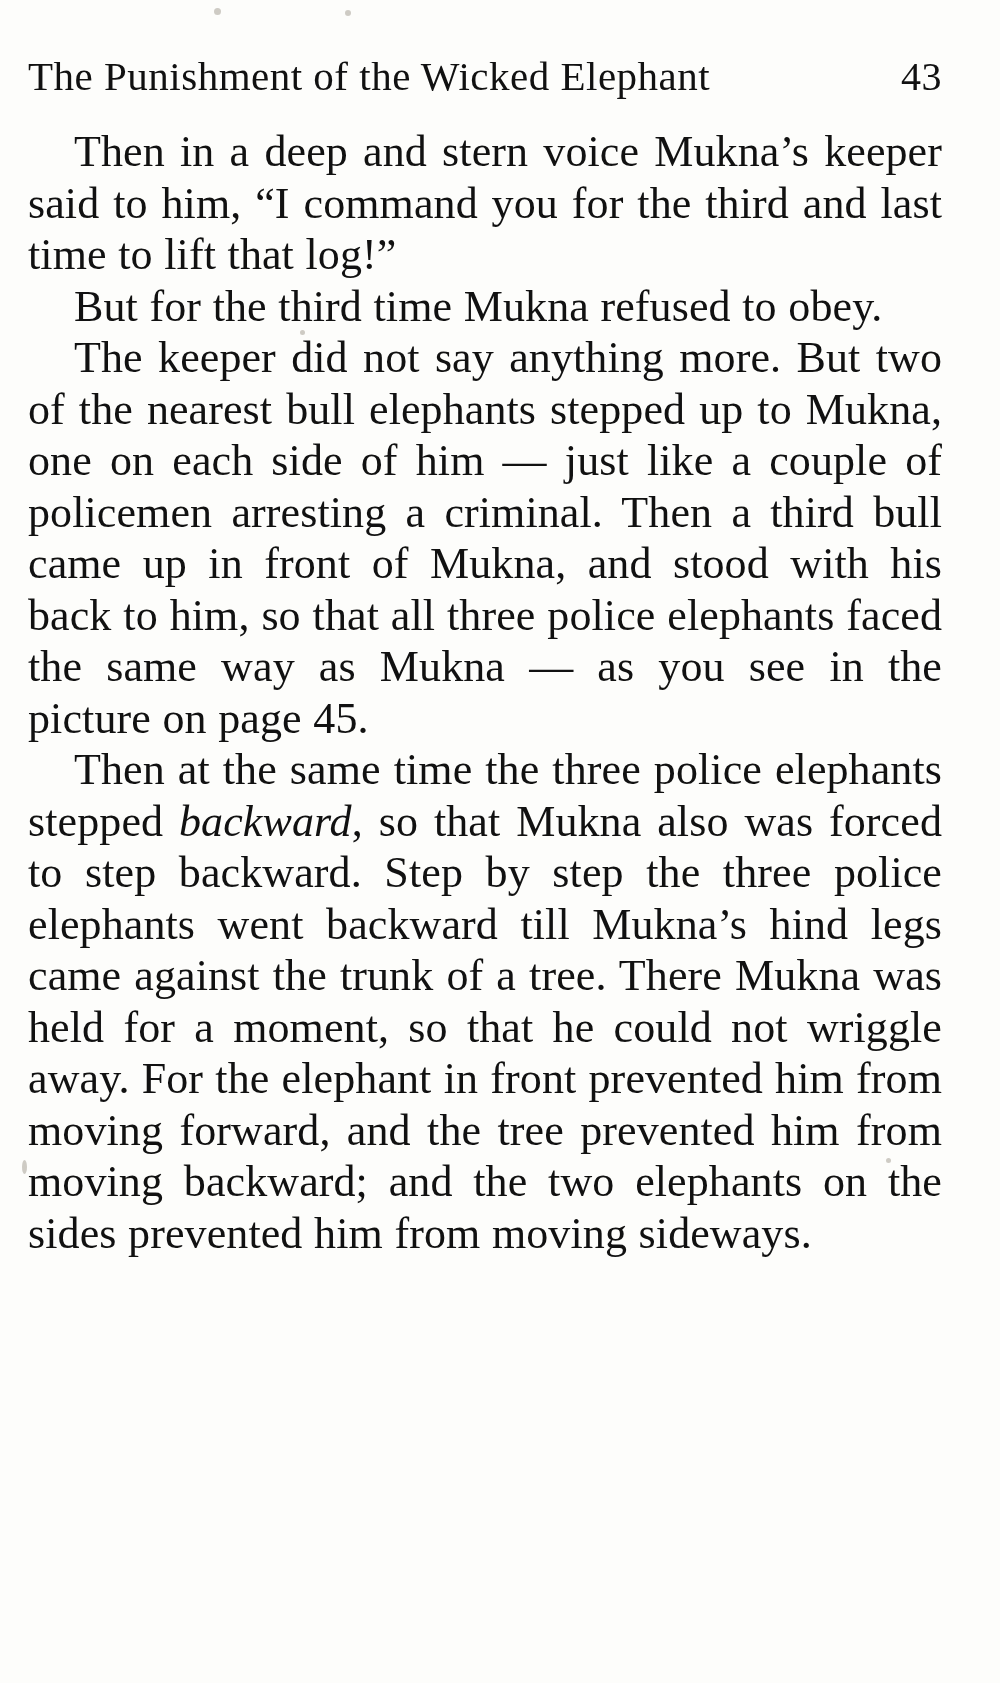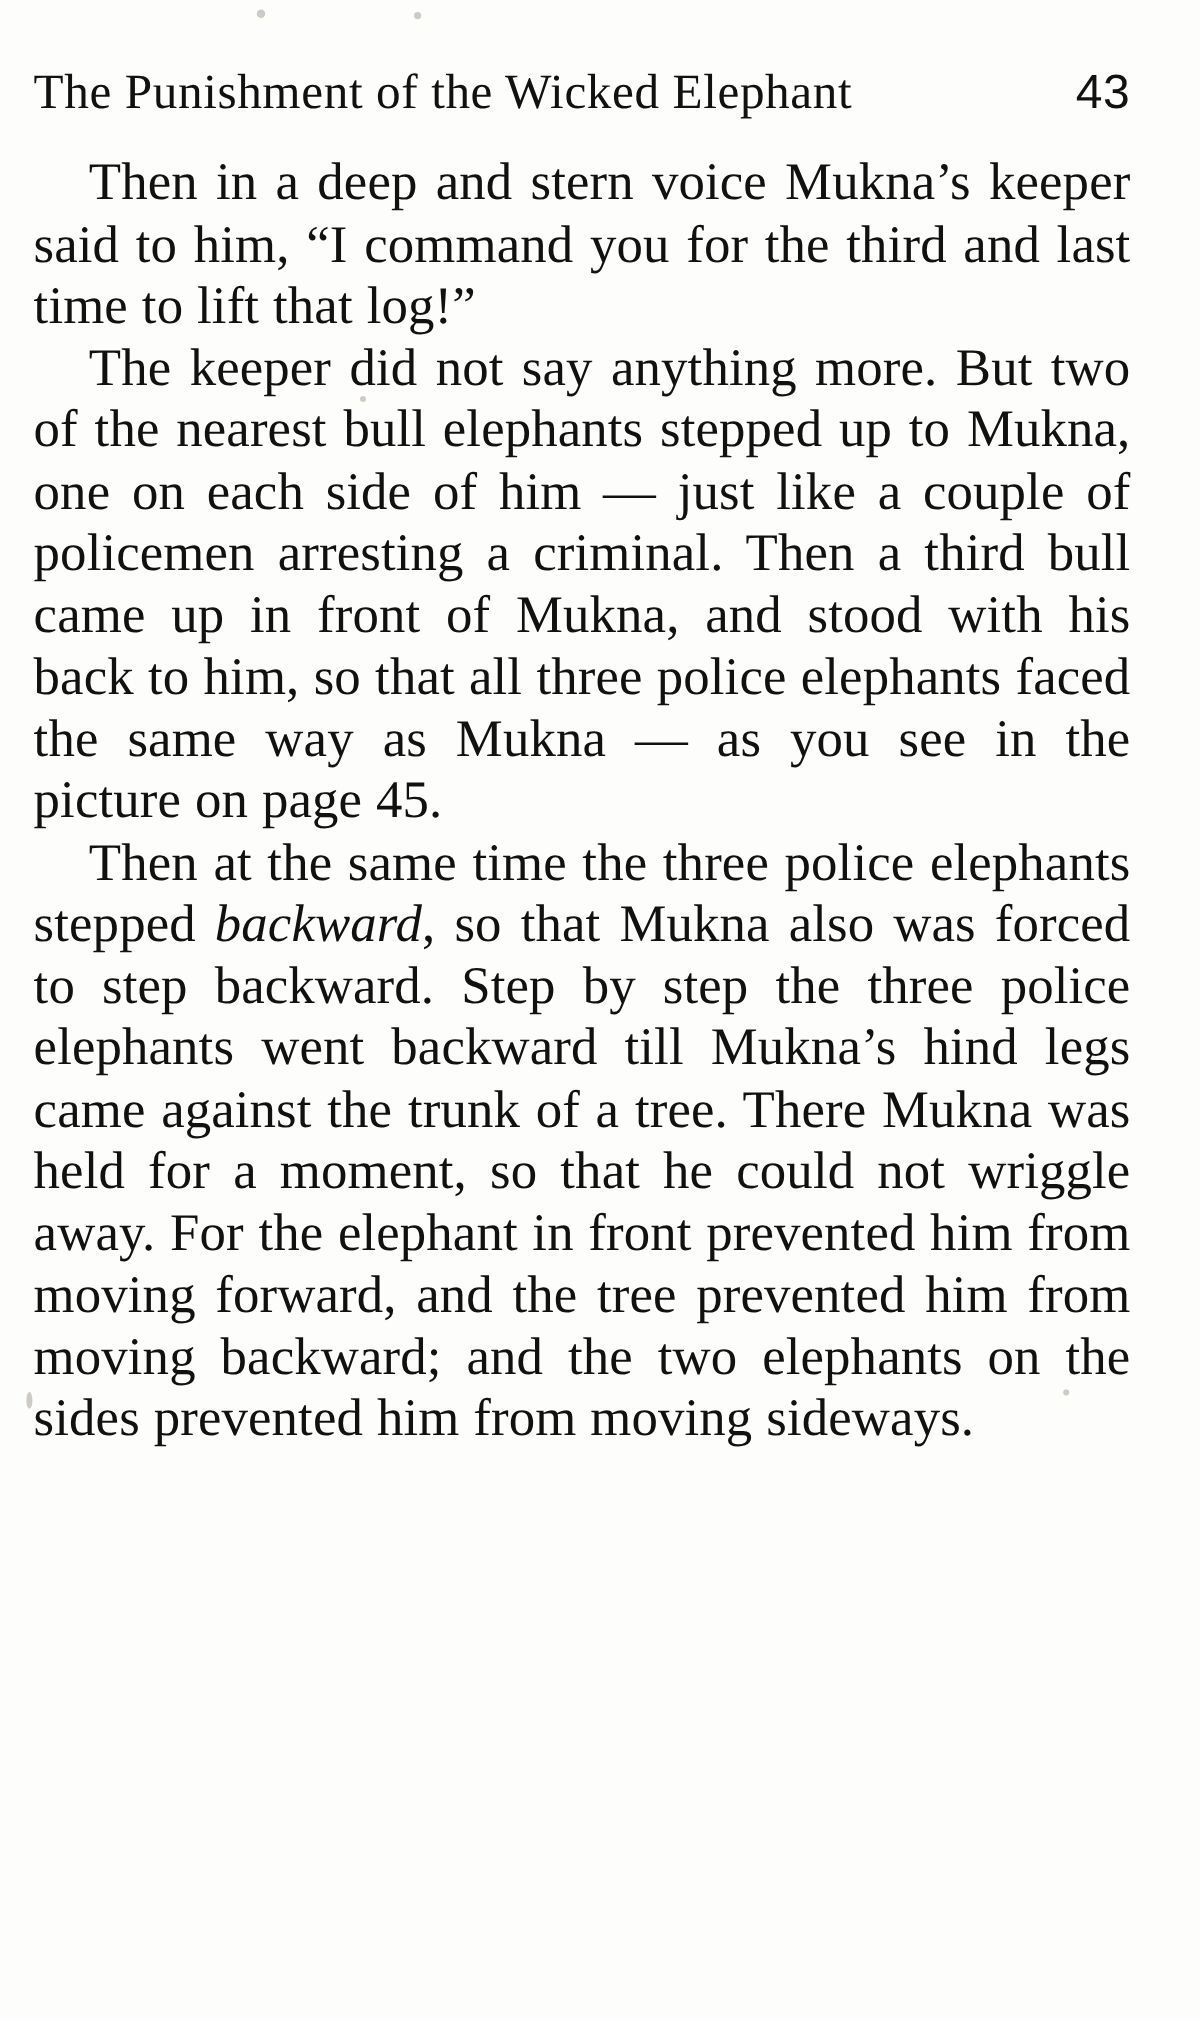--- a/index.html
+++ b/index.html
@@ -17,32 +17,32 @@
   .page {
     position: relative;
     width: 1000px;
     height: 1683px;
     box-sizing: border-box;
     padding: 40px 58px 0 28px;
     background: #fdfdfb;
   }
   .running-head {
     display: flex;
-    align-items: flex-end;
+    align-items: center;
     justify-content: space-between;
     font-size: 41px;
     letter-spacing: 0.5px;
     margin: 12px 0 26px 0;
     white-space: nowrap;
   }
   .running-head .title {
     font-family: "Liberation Serif", serif;
   }
   .running-head .folio {
-    font-family: Liberation Sans, sans-serif;
+    font-family: Liberation Serif, serif;
     font-size: 40px;
     padding-left: 14px;
   }
   .body-text {
     font-size: 44px;
     line-height: 51.5px;
     text-align: justify;
     text-justify: inter-word;
     letter-spacing: 0.1px;
     word-spacing: 0.5px;
@@ -74,17 +74,18 @@
   <div class="speck" style="left:22px; top:1160px; width:5px; height:14px;"></div>
   <div class="speck" style="left:886px; top:1158px; width:5px; height:5px;"></div>
 
   <div class="running-head">
     <span class="title">The Punishment of the Wicked Elephant</span>
     <span class="folio">43</span>
   </div>
 
   <div class="body-text">
       <p id="para-1"><span>Then in a deep and stern voice Mukna’s keeper said to him, “I command you for the third and last time to lift that log!”</span></p>
+      <p id="para-2"><span>But for the third time Mukna refused to obey.</span></p>
       <p id="para-4"><span>The keeper did not say anything more. But two of the nearest bull elephants stepped up to Mukna, one on each side of him — just like a couple of policemen arresting a criminal. Then a third bull came up in front of Mukna, and stood with his back to him, so that all three police elephants faced the same way as Mukna — as you see in the picture on page 45.</span></p>
       <p id="para-5"><span>Then at the same time the three police elephants stepped </span><em>backward</em><span>, so that Mukna also was forced to step backward. Step by step the three police elephants went backward till Mukna’s hind legs came against the trunk of a tree. There Mukna was held for a moment, so that he could not wriggle away. For the elephant in front prevented him from moving forward, and the tree prevented him from moving backward; and the two elephants on the sides prevented him from moving sideways.</span></p>
     </div>
 
 </div>
 
 </body></html>

